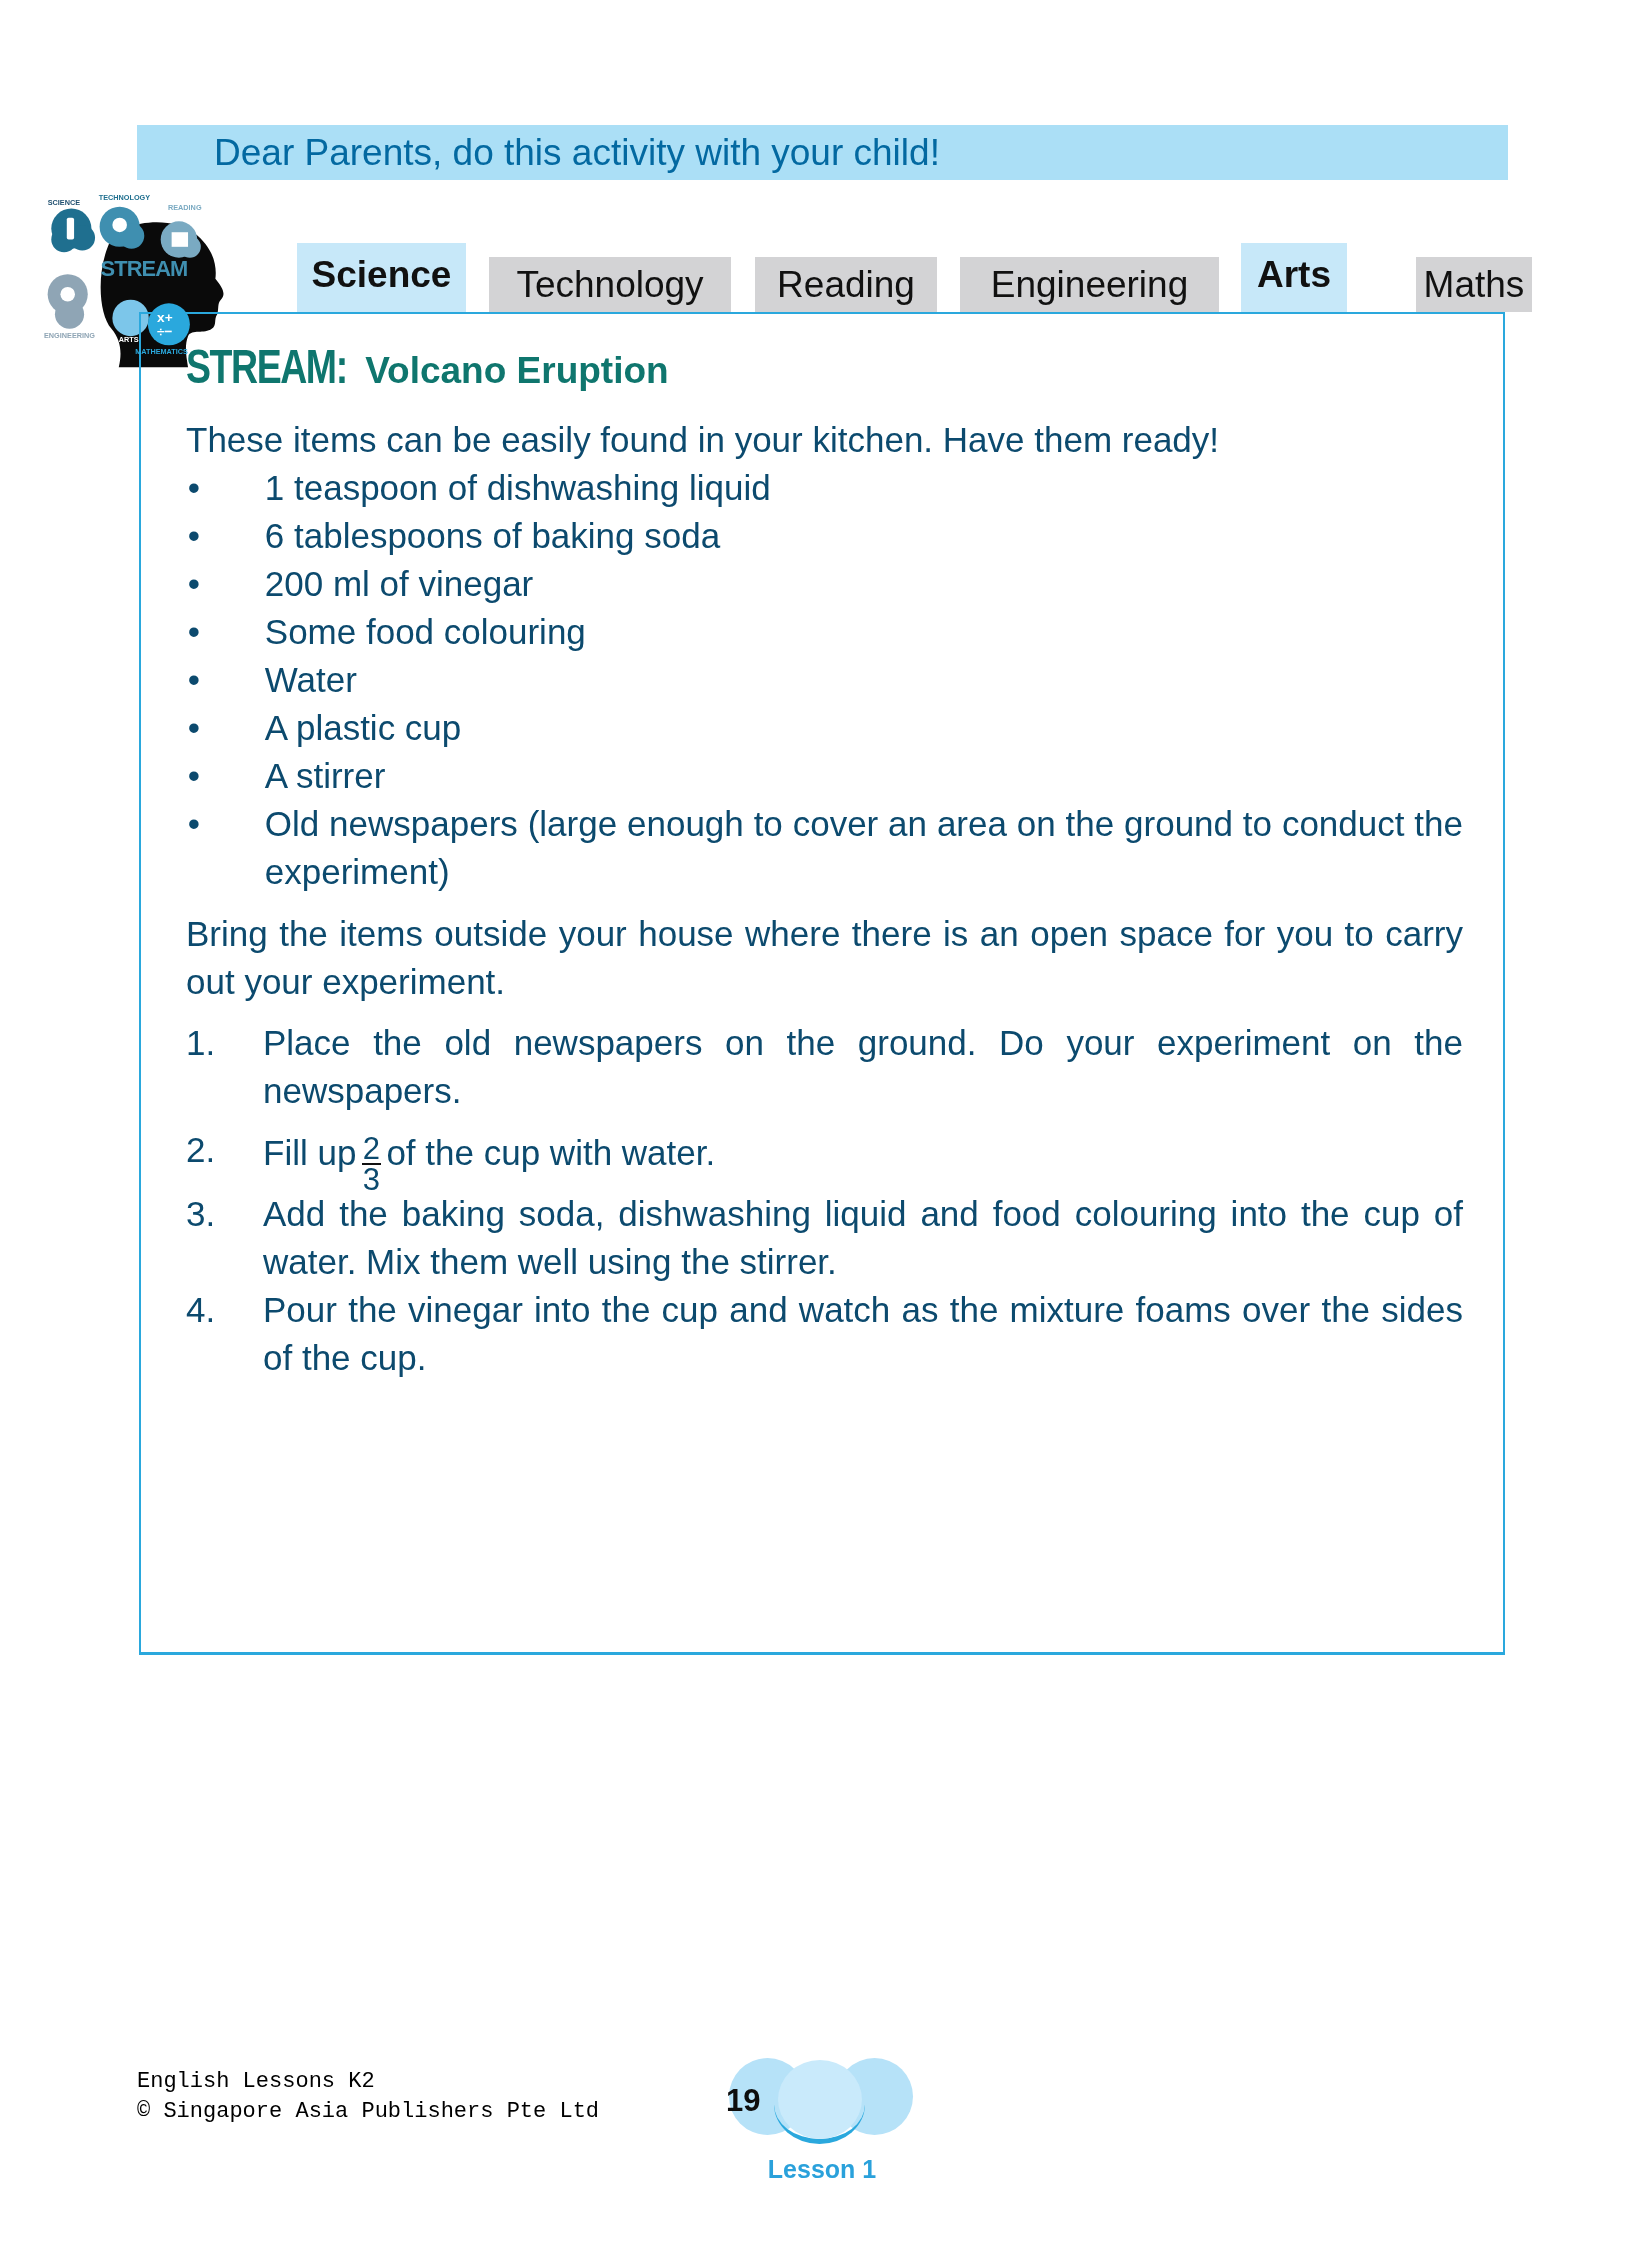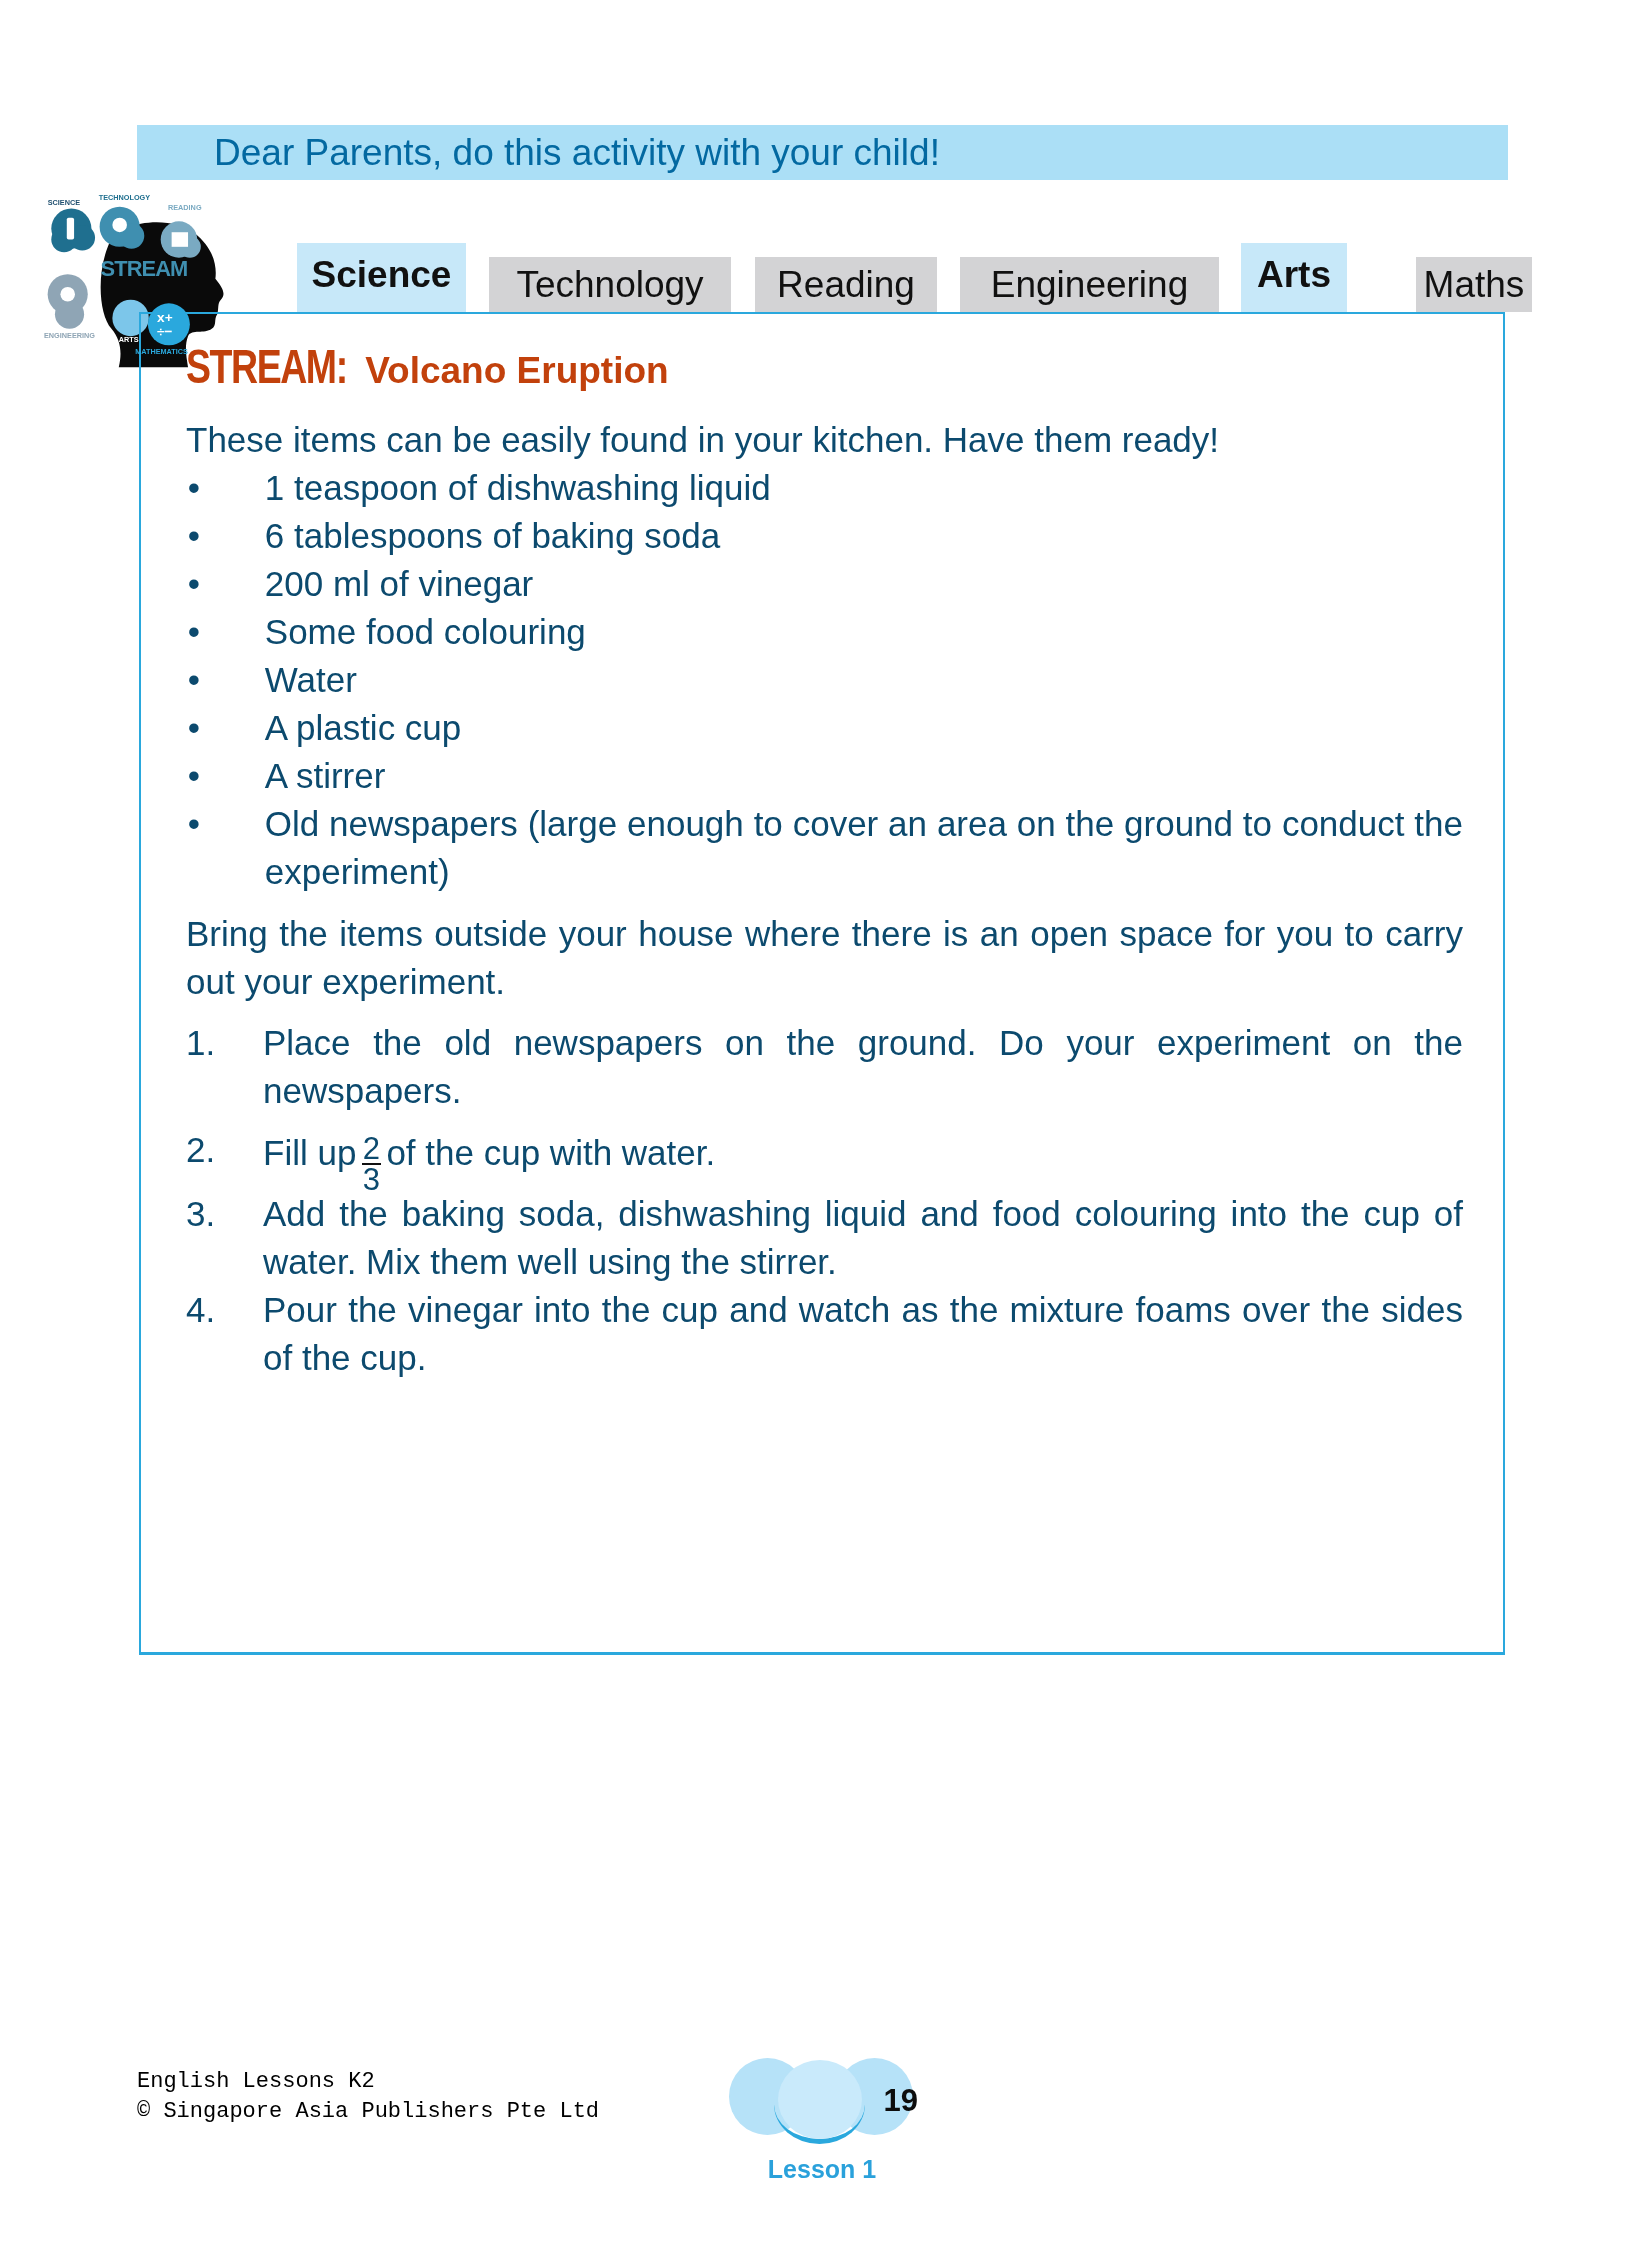--- a/index.html
+++ b/index.html
@@ -21,21 +21,21 @@
     display: flex; align-items: center; justify-content: center;
     font-size: 37px; color: #111; white-space: nowrap;
   }
   .tab.active { background: #c7e8f9; top: 243px; height: 69px; font-weight: bold; align-items: flex-start; padding-top: 0; }
   .tab.active span { margin-top: 11px; }
   .box {
     position: absolute; left: 139px; top: 312px; width: 1366px; height: 1343px;
     border: 2.7px solid #2aa8dd; border-bottom-width: 3.7px; box-sizing: border-box; background: transparent;
   }
   .title {
-    position: absolute; left: 186px; top: 344px; white-space: nowrap; color: #c2410c; font-weight: bold;
+    position: absolute; left: 186px; top: 344px; white-space: nowrap; color: #0f766e; font-weight: bold;
     line-height: 46px;
   }
   .title .stream {
     font-family: "Liberation Sans Narrow", "Liberation Sans", sans-serif; font-size: 48px; letter-spacing: -1.8px;
     display: inline-block; transform: scaleX(0.78); transform-origin: left center; margin-right: -31px;
   }
   .title .sub { font-size: 37px; }
   .content {
     position: absolute; left: 186px; top: 416px; width: 1277px;
     font-size: 35px; line-height: 48px; color: #0c4a6e;
@@ -58,21 +58,21 @@
     position: absolute; left: 137px; top: 2067px; font-family: Liberation Mono, monospace;
     font-size: 22px; line-height: 30px; color: #000000;
   }
   .badge { position: absolute; left: 726px; top: 2056px; width: 192px; height: 146px; }
   .badge .c { position: absolute; border-radius: 50%; }
   .badge .c1 { left: 2.7px; top: 1.8px; width: 77px; height: 77px; background: #b6e2f8; }
   .badge .c3 { left: 110px; top: 1.8px; width: 77px; height: 77px; background: #b6e2f8; }
   .badge .ring { left: 48px; top: 9.1px; width: 91px; height: 79px; border-radius: 50%; border-bottom: 5.5px solid #2aa8dd; box-sizing: border-box; }
   .badge .c2 { left: 52px; top: 3.7px; width: 84px; height: 79px; background: #c9eafb; }
   .badge .num {
-    position: absolute; left: 0; width: 192px; top: 27.4px; text-align: right;
+    position: absolute; left: 0; width: 192px; top: 27.4px; text-align: left;
     font-size: 31px; font-weight: bold; color: #0d0d0d;
   }
   .badge .lesson {
     position: absolute; left: 0; width: 192px; top: 99px; text-align: center;
     font-size: 25px; font-weight: bold; color: #2aa1db;
   }
 </style>
 </head>
 <body>
 

